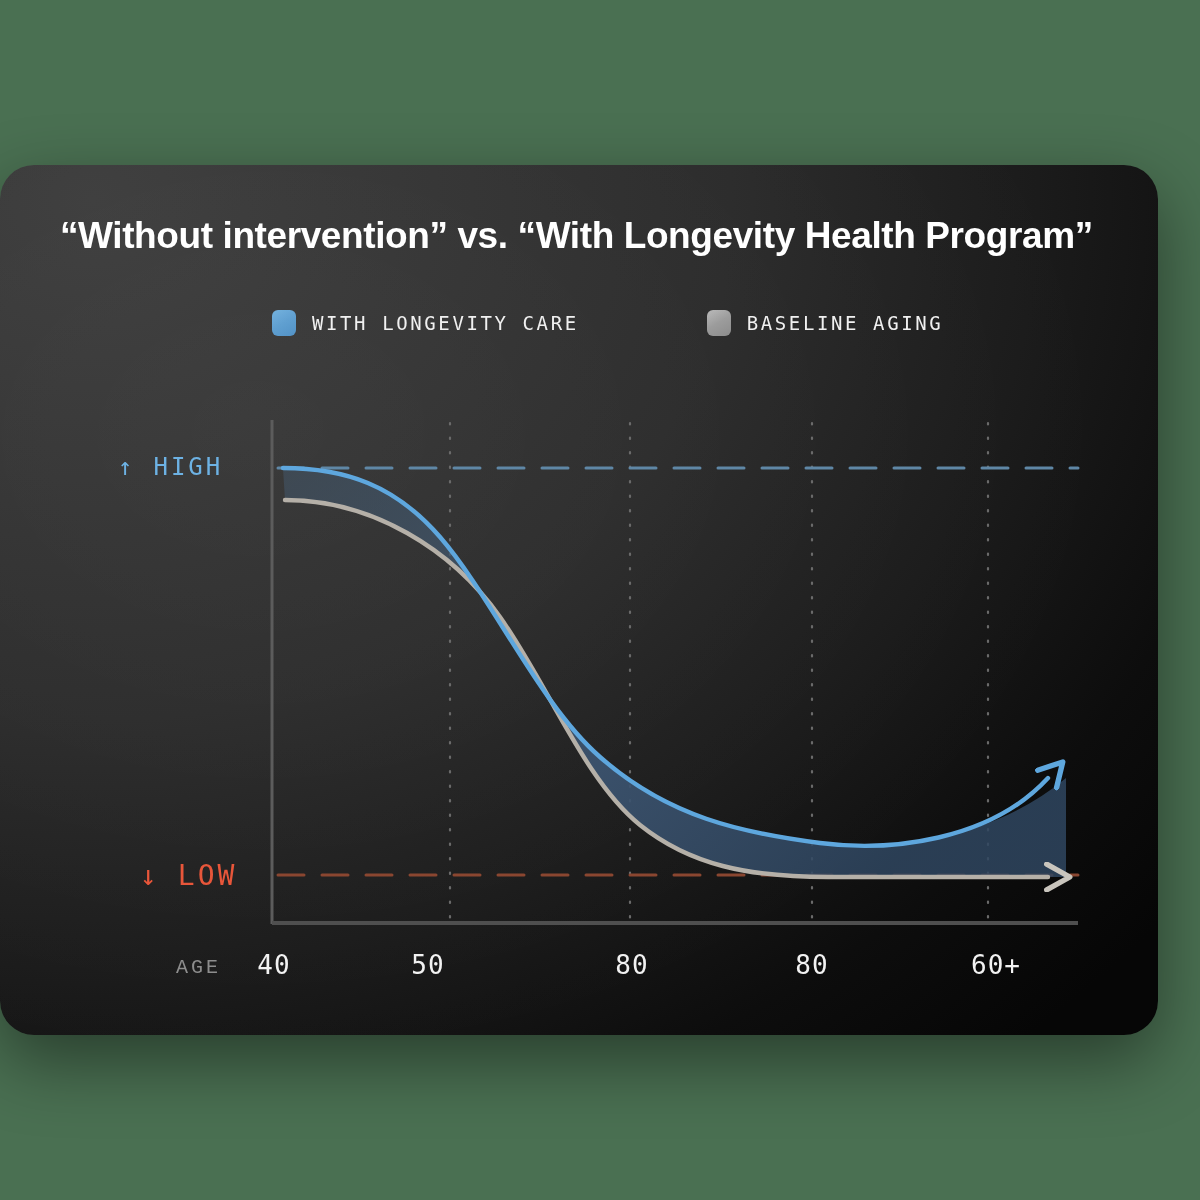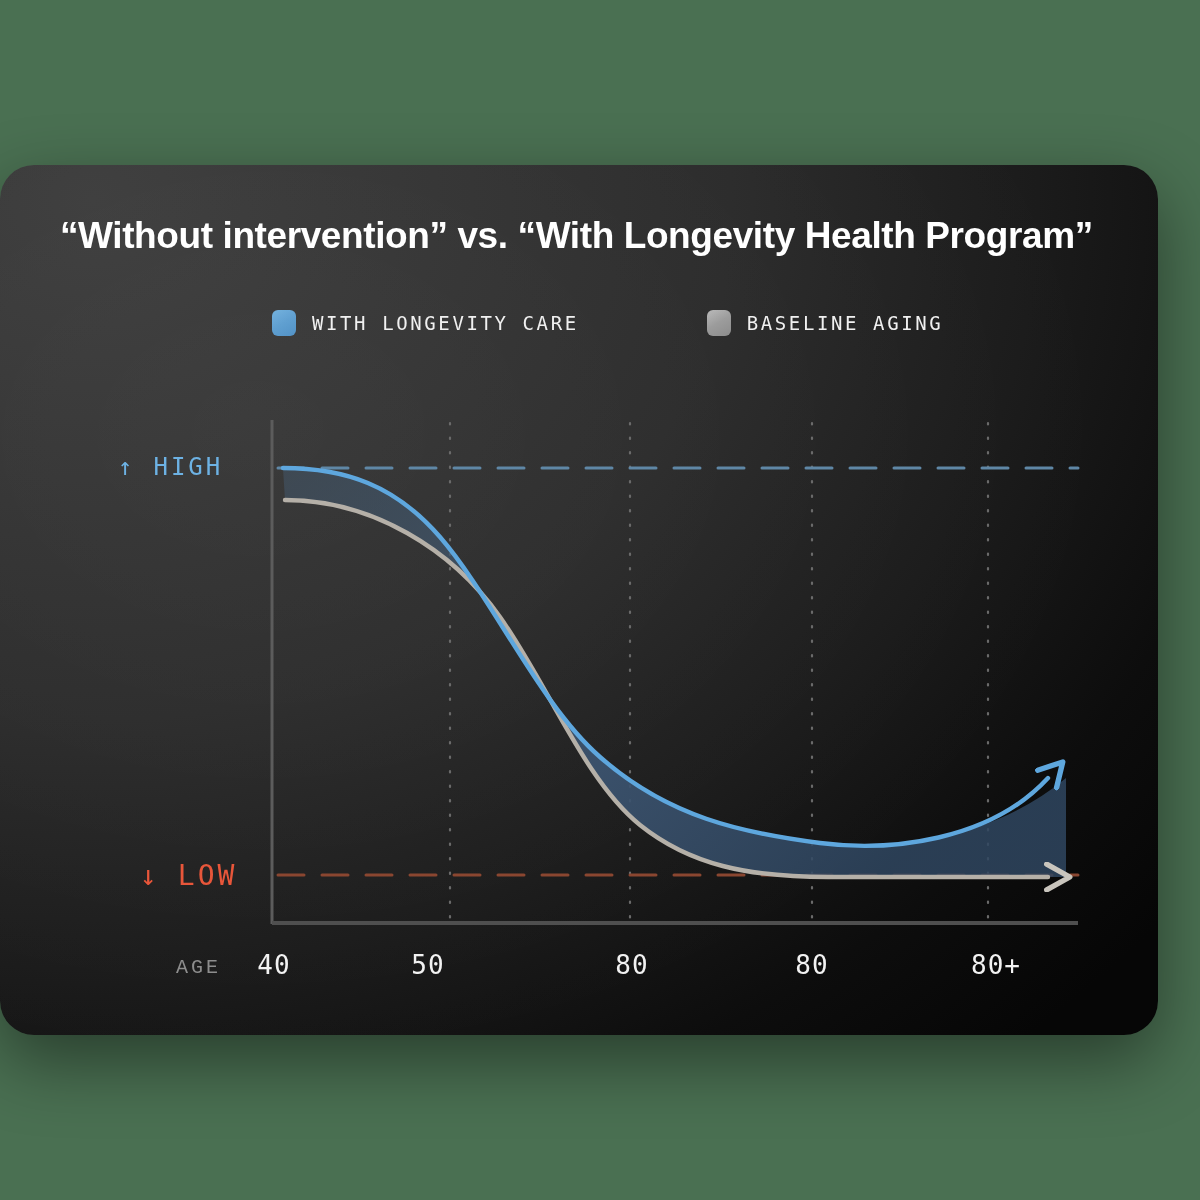--- a/index.html
+++ b/index.html
@@ -242,17 +242,17 @@
     <div id="ylabel">
     </div>
 
     <div id="xaxis-name">AGE</div>
 
     <div id="xticks">
       <span class="xtick" style="left:274px">40</span>
       <span class="xtick" style="left:428px">50</span>
       <span class="xtick" style="left:632px">80</span>
       <span class="xtick" style="left:812px">80</span>
-      <span class="xtick" style="left:996px">80+</span>
+      <span class="xtick" style="left:996px">60+</span>
     </div>
 
   </div>
 </div>
 
 </body></html>

